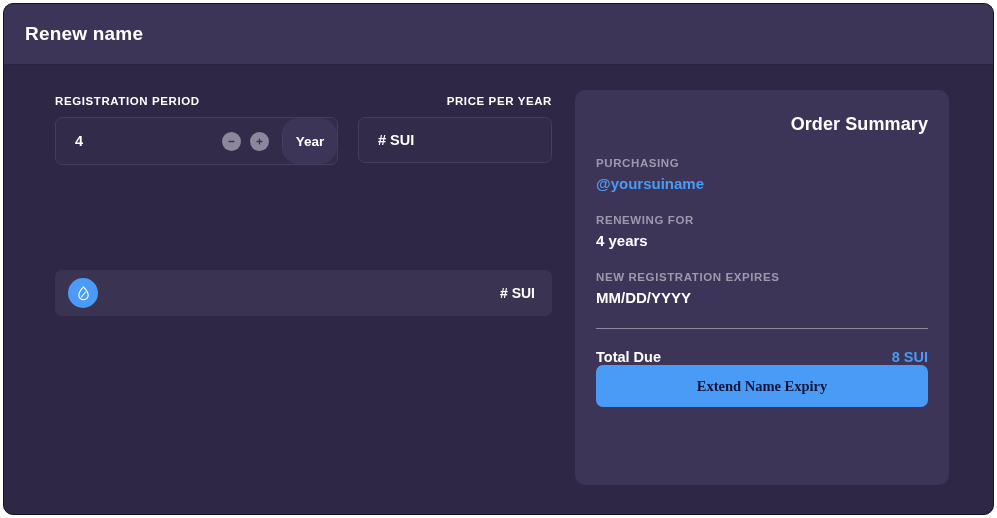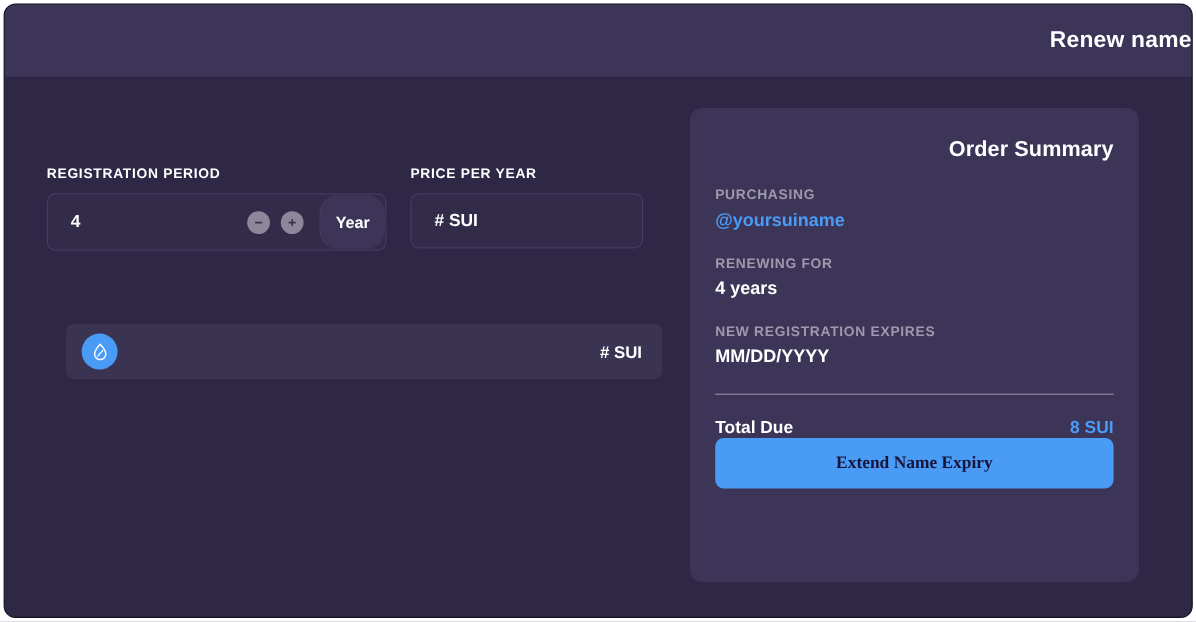--- a/index.html
+++ b/index.html
@@ -29,61 +29,59 @@
 
   
   .header {
     height: 61px;
     background: #3d3557;
     display: flex;
     align-items: center;
     padding-left: 21px;
     box-sizing: border-box;
     border-bottom: 1px solid #2a2440;
-    justify-content: flex-end;
   }
   .header-title {
     color: #ffffff;
     font-size: 19px;
     font-weight: bold;
     letter-spacing: 0.2px;
   }
 
   
   .body {
     position: relative;
     height: 450px;
     padding: 0;
   }
 
   .left-col {
     position: absolute;
-    left: 35px;
+    left: 51px;
     top: 30px;
     width: 497px;
-    margin-top: 44px;
   }
 
   .field-row {
     display: flex;
     gap: 20px;
   }
 
   .field-label {
     color: #ffffff;
     font-size: 11.5px;
     font-weight: bold;
     letter-spacing: 0.6px;
     text-transform: uppercase;
     margin-bottom: 10px;
     display: block;
   }
 
   .reg-field { width: 283px; }
-  .price-field { width: 194px; }
+  .price-field { width: 194px; text-align: right; }
 
   .input-shell {
     display: flex;
     align-items: stretch;
     height: 46px;
     background: #322b4a;
     border: 1px solid #453d5e;
     border-radius: 7px;
     overflow: hidden;
   }

